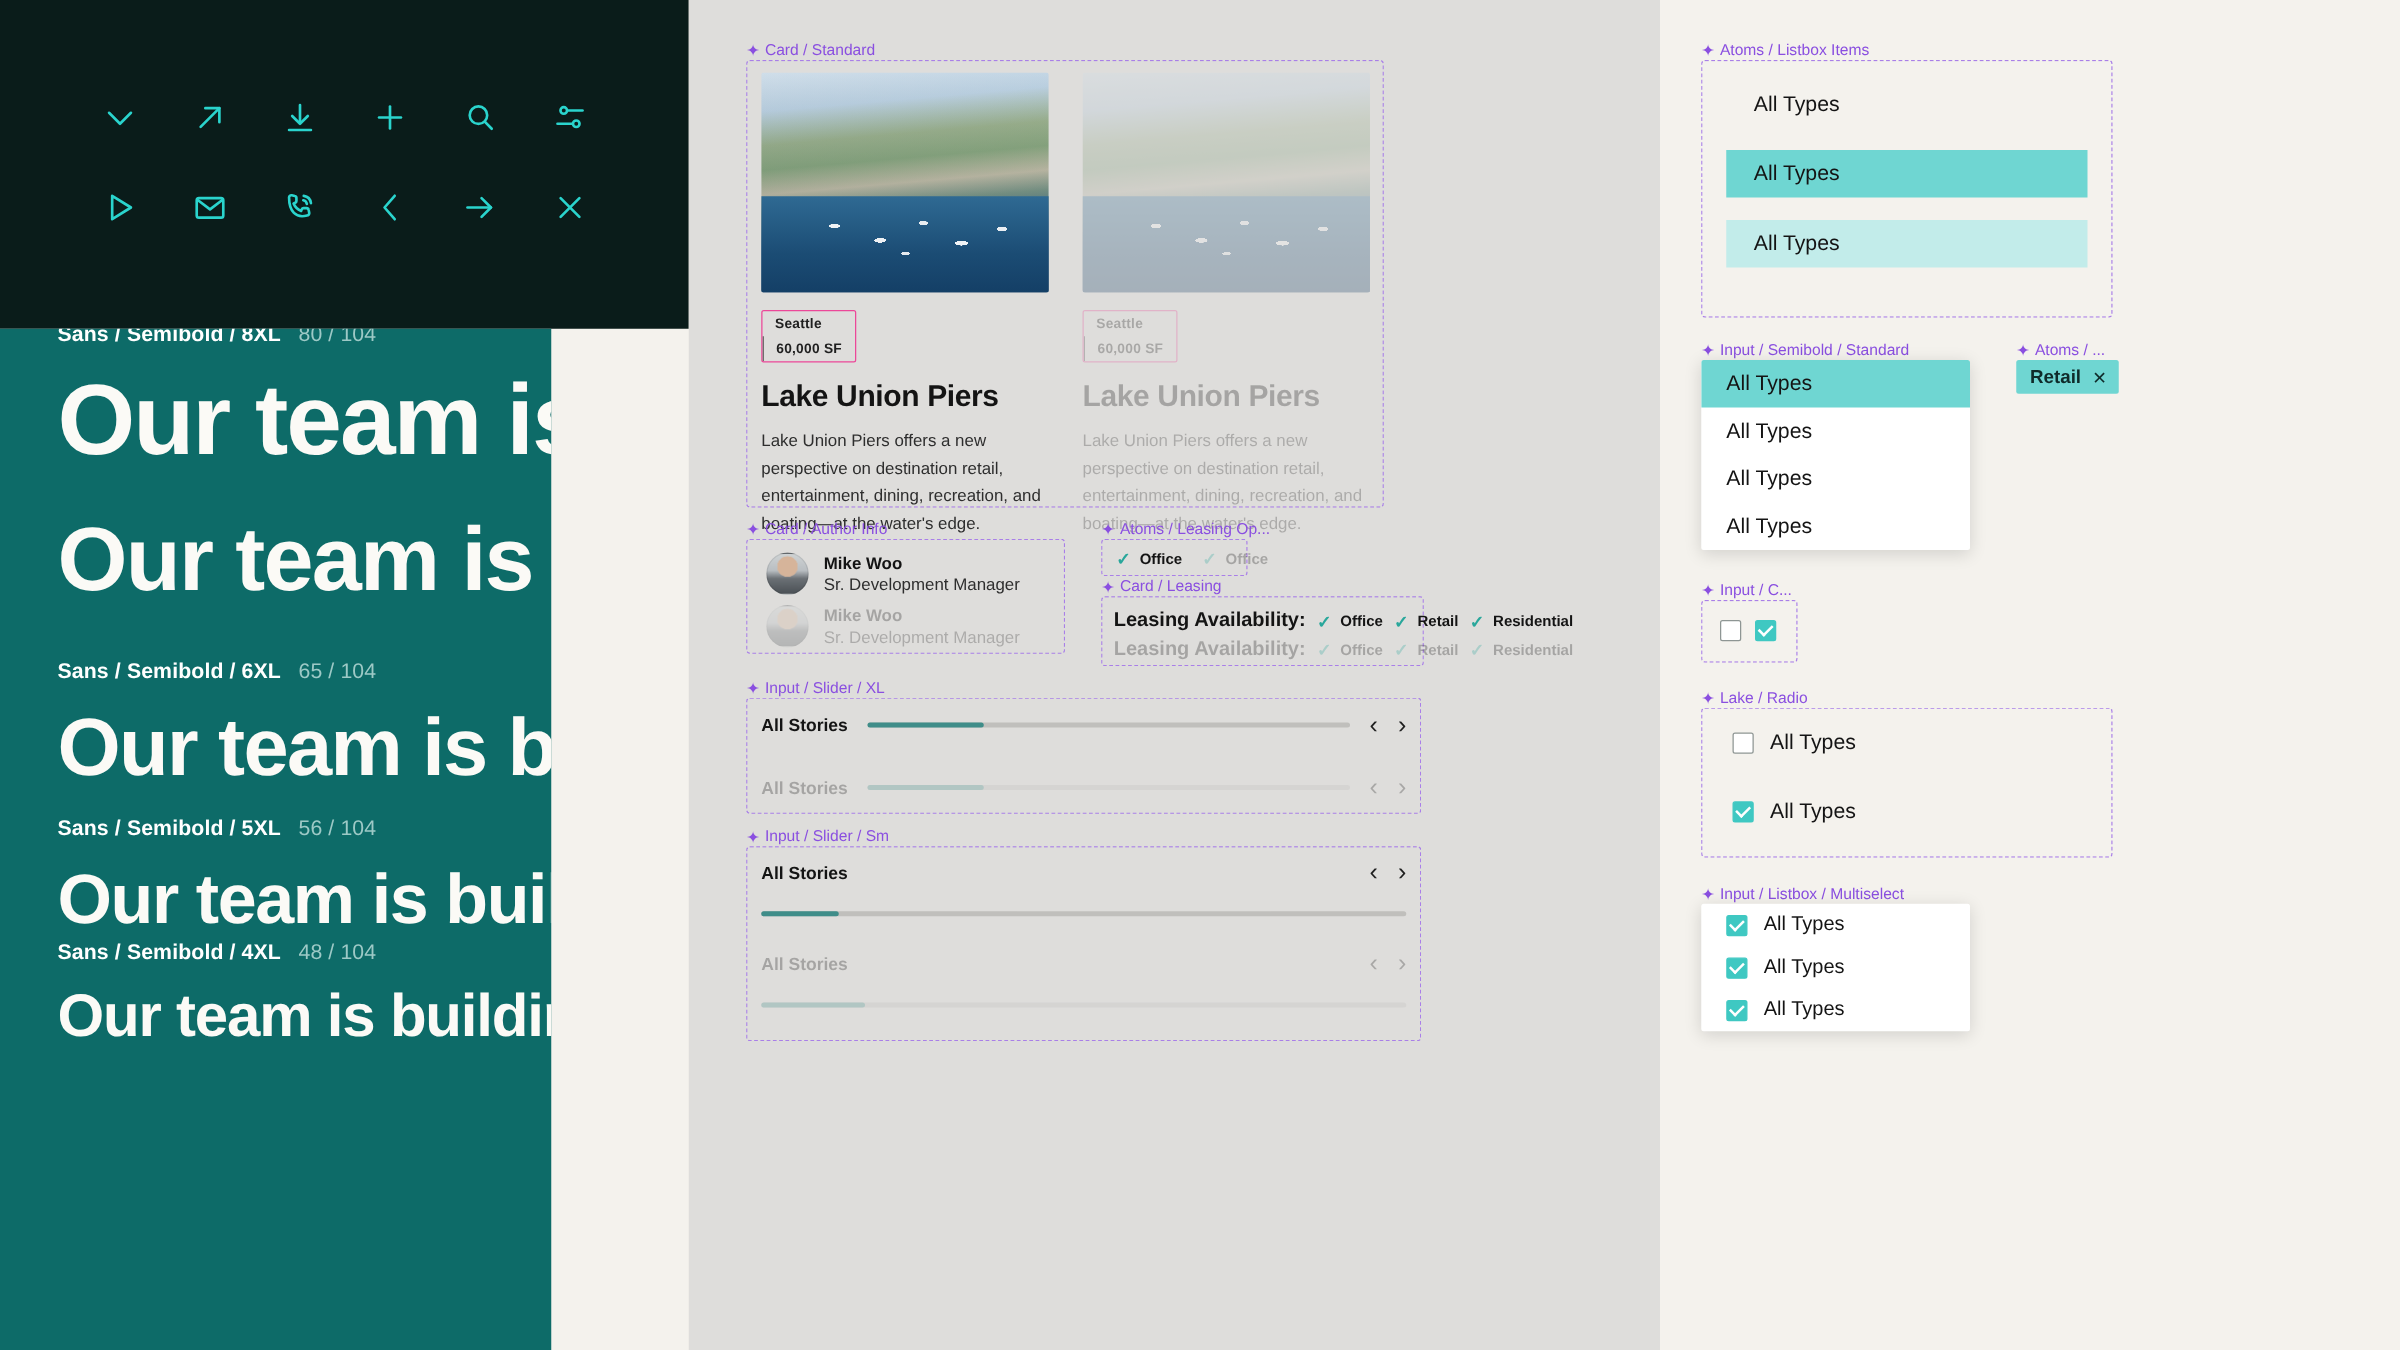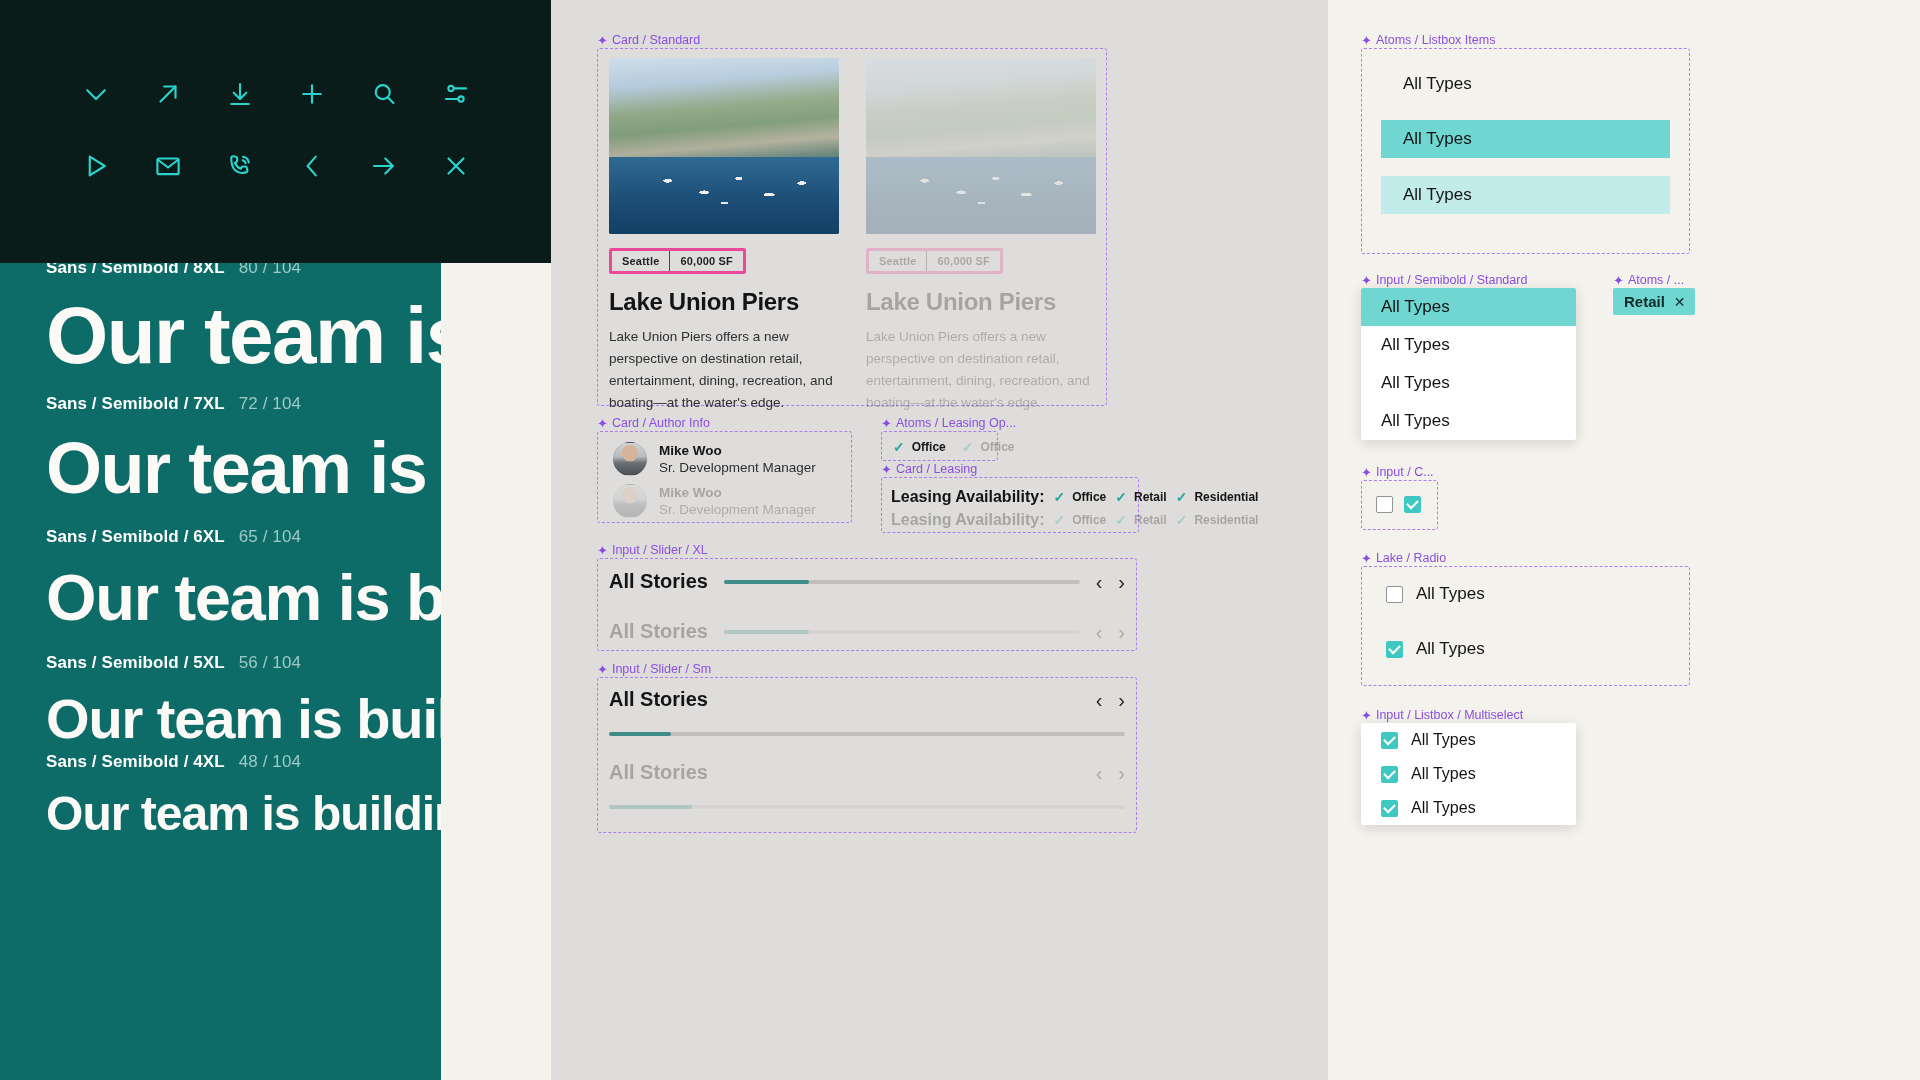--- a/index.html
+++ b/index.html
@@ -86,22 +86,22 @@
     content: ""; position: absolute; left: 8%; right: 4%; top: 62%; height: 26%;
     background:
       radial-gradient(ellipse 7px 3px at 20% 30%, #f2f4f6 0 60%, transparent 61%),
       radial-gradient(ellipse 8px 3px at 38% 55%, #eef1f4 0 60%, transparent 61%),
       radial-gradient(ellipse 6px 3px at 55% 25%, #e9edf1 0 60%, transparent 61%),
       radial-gradient(ellipse 9px 3px at 70% 60%, #f0f3f6 0 60%, transparent 61%),
       radial-gradient(ellipse 7px 3px at 86% 35%, #eaeef2 0 60%, transparent 61%),
       radial-gradient(ellipse 6px 2px at 48% 78%, #e4e9ee 0 60%, transparent 61%);
   }
   .tag-group {
-    display: inline-flex; border: 3px solid #ec4899; border-radius: 2px;
-    margin-top: 14px; overflow: hidden;
+    display: inline-flex; border: 1px solid #ec4899; border-radius: 2px;
+    margin-top: 14px; overflow: hidden; flex-direction: column;
   }
   .tag-group .tag {
     font-size: 11px; font-weight: 700; color: #1f1f1f;
     padding: 4px 10px; letter-spacing: 0.2px; white-space: nowrap;
   }
   .tag-group .tag + .tag { border-left: 1px solid #4a4a4a; }
   .proj-title {
     font-size: 24px; font-weight: 600; color: #141414;
     margin-top: 14px; letter-spacing: -0.3px;
   }
@@ -123,21 +123,21 @@
   .author-name { font-size: 13.5px; font-weight: 700; color: #141414; }
   .author-title { font-size: 13.5px; color: #2e2e2e; margin-top: 2px; }
 
   
   .lease-row { display: flex; align-items: center; gap: 7px; }
   .check { color: #29a79b; font-size: 14px; line-height: 1; font-weight: 700; }
   .lease-label { font-size: 12px; font-weight: 700; color: #141414; }
   .lease-heading { font-size: 16px; font-weight: 700; color: #141414; }
 
   
-  .slider-label { font-size: 20px; font-weight: 700; color: #141414; }
+  .slider-label { font-size: 14px; font-weight: 700; color: #141414; }
   .slider-track {
     height: 4px; background: #c0bfbc; border-radius: 2px; position: relative;
   }
   .slider-fill {
     position: absolute; left: 0; top: 0; height: 100%;
     background: #3f8d89; border-radius: 2px;
   }
   .chev {
     font-size: 20px; color: #1f1f1f; line-height: 1; font-weight: 400;
     cursor: pointer;
@@ -277,23 +277,20 @@
   <div id="type-board">
 
     <div class="type-row" style="top:-5px;">
       <div class="type-meta">
         <span>Sans / Semibold / 8XL</span><span class="nums">80 / 104</span>
       </div>
       <div class="type-sample" style="font-size:80px; margin-top:18px;">Our team is building a b</div>
     </div>
 
     <div class="type-row" style="top:131px;">
-      <div class="type-meta">
-        <span>Sans / Semibold / 7XL</span><span class="nums">72 / 104</span>
-      </div>
       <div class="type-sample" style="font-size:72px; margin-top:18px;">Our team is building a b</div>
     </div>
 
     <div class="type-row" style="top:264px;">
       <div class="type-meta">
         <span>Sans / Semibold / 6XL</span><span class="nums">65 / 104</span>
       </div>
       <div class="type-sample" style="font-size:65px; margin-top:18px;">Our team is building a b</div>
     </div>
 

